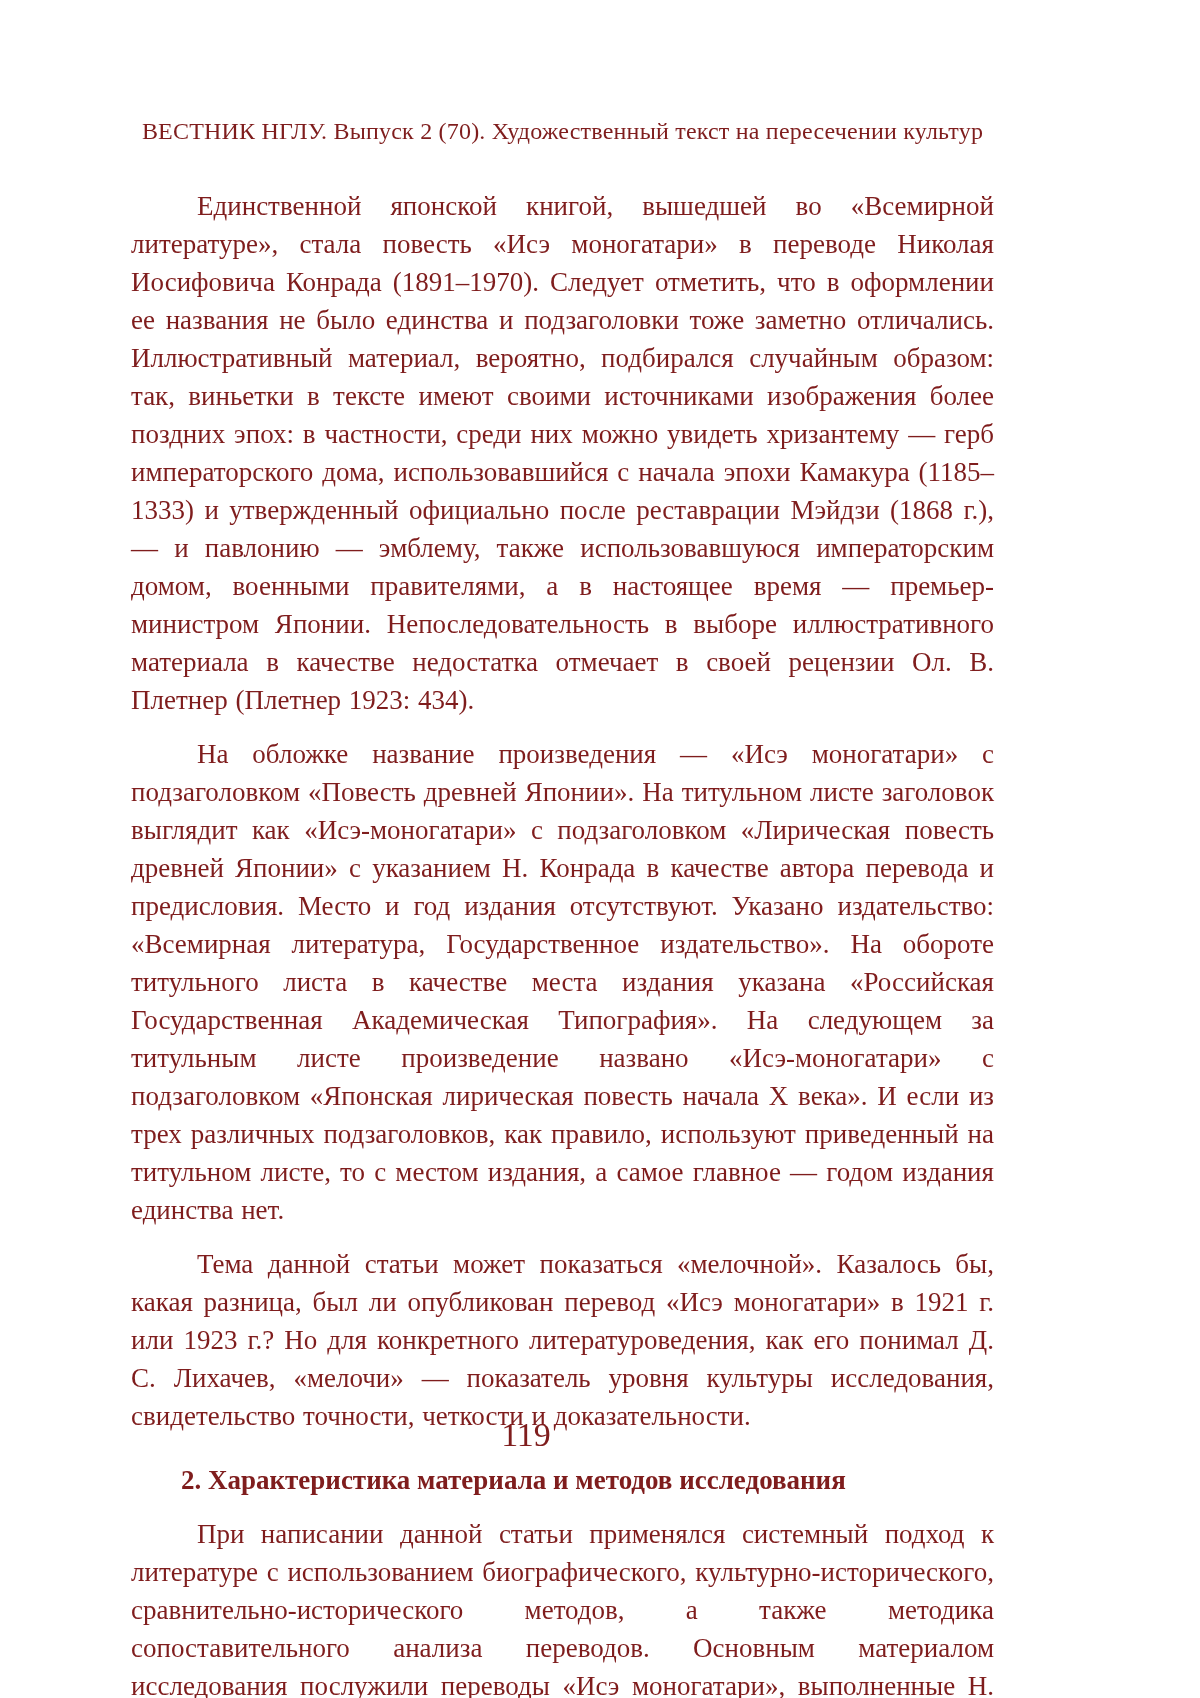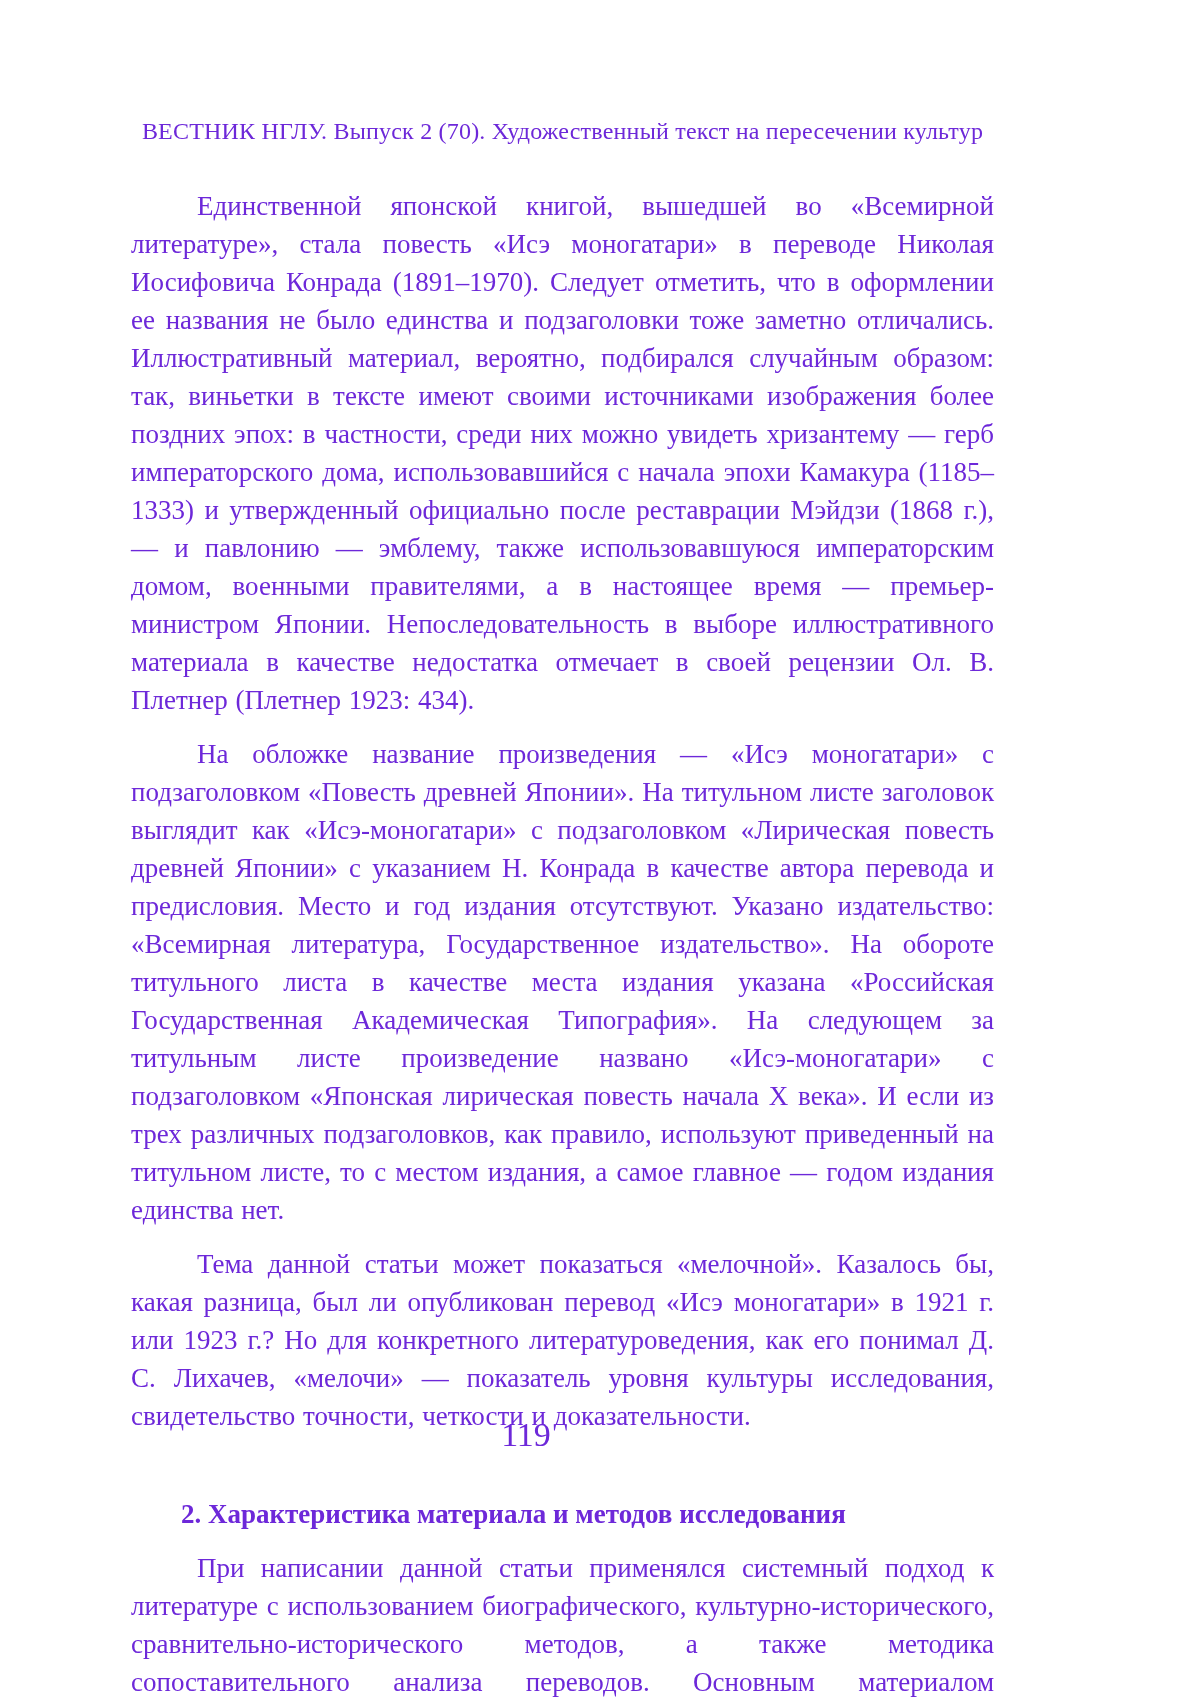--- a/index.html
+++ b/index.html
@@ -5,21 +5,21 @@
   html, body {
     margin: 0;
     padding: 0;
     background: #ffffff;
   }
   .page {
     position: relative;
     width: 1200px;
     height: 1698px;
     background: #ffffff;
-    color: #6d28d9;
+    color: #7f1d1d;
     font-family: "Liberation Serif", "DejaVu Serif", serif;
     box-sizing: border-box;
     overflow: hidden;
   }
   .content {
     position: absolute;
     left: 115px;
     top: 118px;
     width: 895px;
   }
@@ -36,21 +36,21 @@
     text-align: justify;
     text-indent: 66px;
     margin: 16px;
     word-spacing: 1px;
   }
   .section-heading {
     font-size: 27px;
     line-height: 38px;
     font-weight: bold;
     text-indent: 66px;
-    margin: 60px 0 0 0;
+    margin: 26px 0 0 0;
   }
   .page-number {
     position: absolute;
     left: 0;
     width: 1052px;
     top: 1416px;
     text-align: center;
     font-size: 34px;
   }
 </style>

